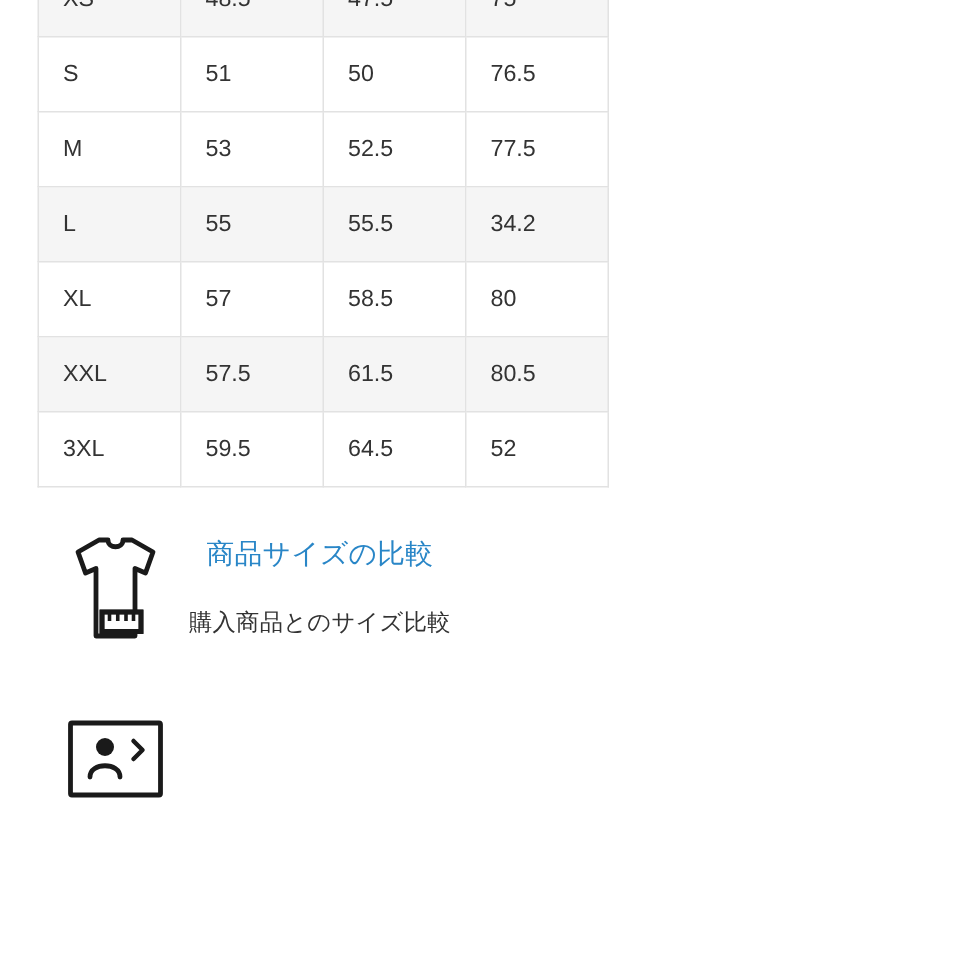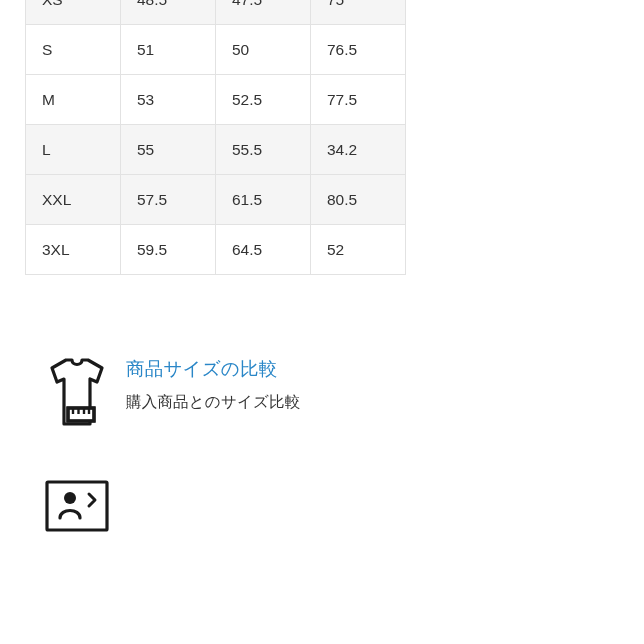--- a/index.html
+++ b/index.html
@@ -62,20 +62,21 @@
     top: 352px;
     width: 644px;
   }
   .link-row {
     position: relative;
     display: flex;
     align-items: flex-start;
     padding: 0 0 0 42px;
     margin-bottom: 40px;
     min-height: 76px;
+    text-align: center;
   }
   .link-icon {
     width: 72px;
     flex: 0 0 72px;
     display: flex;
     align-items: center;
     justify-content: flex-start;
     padding-top: 2px;
   }
   .link-text {
@@ -85,21 +86,21 @@
   .link-title {
     color: #2986c7;
     font-size: 18.5px;
     line-height: 26px;
     letter-spacing: 0.2px;
   }
   .link-sub {
     color: #333333;
     font-size: 15.5px;
     line-height: 24px;
-    margin-top: 8px;
+    margin-top: 22px;
     letter-spacing: 0.2px;
   }
 </style>
 </head>
 <body>
 
 <div class="page">
 
   <div class="size-table-wrap">
     <table class="size-table">
@@ -126,20 +127,26 @@
           <td>M</td>
           <td>53</td>
           <td>52.5</td>
           <td>77.5</td>
         </tr>
         <tr class="odd">
           <td>L</td>
           <td>55</td>
           <td>55.5</td>
           <td>34.2</td>
+        </tr>
+        <tr class="even">
+          <td>XL</td>
+          <td>57</td>
+          <td>58.5</td>
+          <td>80</td>
         </tr>
         <tr class="odd">
           <td>XXL</td>
           <td>57.5</td>
           <td>61.5</td>
           <td>80.5</td>
         </tr>
         <tr class="even">
           <td>3XL</td>
           <td>59.5</td>

